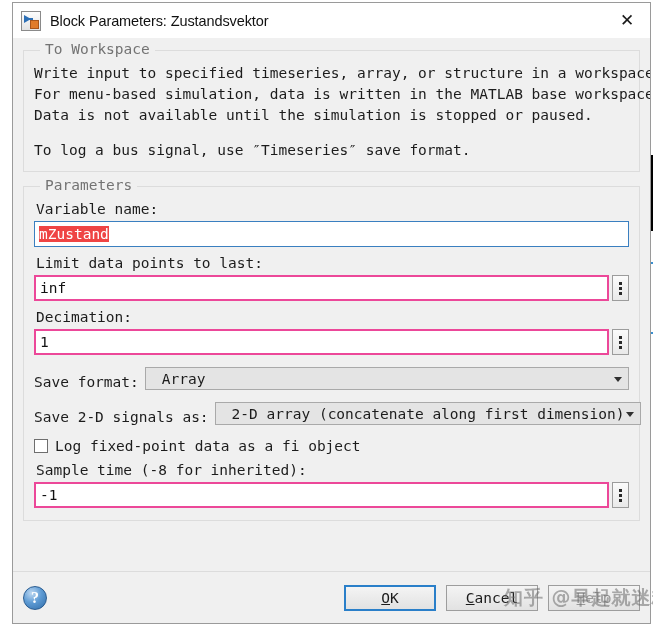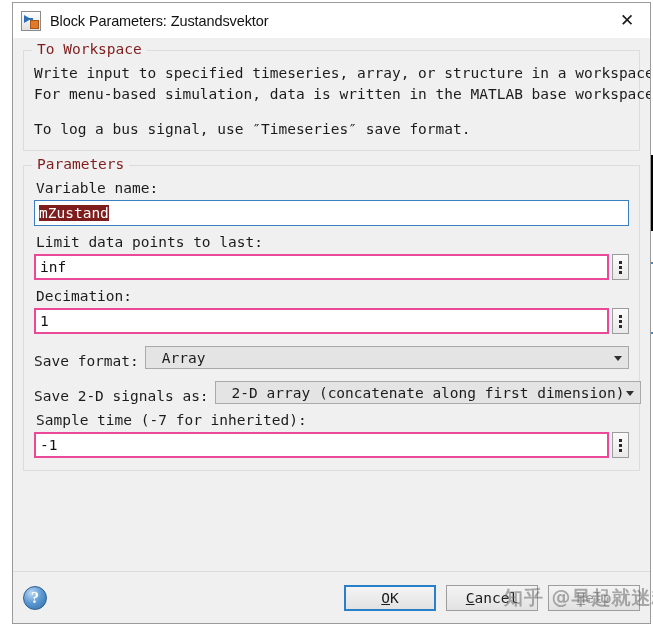--- a/index.html
+++ b/index.html
@@ -99,25 +99,25 @@
   .group {
     position: relative;
     border: 1px solid #dcdcdc;
     border-radius: 0;
     margin-top: 12px;
     padding: 12px 10px 10px 10px;
     box-sizing: border-box;
   }
   .group > .group-title {
     position: absolute;
-    top: -10px; left: 8px;
+    top: -10px; left: 16px;
     background: #f0f0f0;
     padding: 0 5px;
     font-size: 14.5px;
-    color: #7f1d1d;
+    color: #737373;
     white-space: nowrap;
   }
 
   
   .desc-line {
     font-size: 14.5px;
     color: #1c1c1c;
     line-height: 21px;
     white-space: pre;
   }
@@ -145,21 +145,21 @@
     color: #111111;
     padding: 0 4px;
     display: flex; align-items: center;
     white-space: pre;
     outline: none;
   }
   .text-input.focused {
     border: 1px solid #3a7fc0;
   }
   .text-input .sel {
-    background: #7f1d1d;
+    background: #ef4444;
     color: #ffffff;
   }
   .spinner {
     width: 17px; height: 26px;
     margin-left: 3px;
     background: linear-gradient(#fbfbfb, #e9e9e9);
     border: 1px solid #9c9c9c;
     box-sizing: border-box;
     display: flex; flex-direction: column;
     align-items: center; justify-content: center;
@@ -286,20 +286,21 @@
     <div id="titlebar-spacer"></div>
     <div id="close-button">✕</div>
   </div>
 
   <div id="dialog-body">
 
     <div class="group">
       <div class="group-title">To Workspace</div>
       <div class="desc-line">Write input to specified timeseries, array, or structure in a workspace.</div>
       <div class="desc-line">For menu-based simulation, data is written in the MATLAB base workspace.</div>
+      <div class="desc-line">Data is not available until the simulation is stopped or paused.</div>
       <div class="desc-gap"></div>
       <div class="desc-line">To log a bus signal, use ″Timeseries″ save format.</div>
     </div>
 
     <div class="group" style="margin-top:14px;">
       <div class="group-title">Parameters</div>
 
       <div class="field-label first">Variable name:</div>
       <div class="input-row">
         <div class="text-input focused"><span class="sel">mZustand</span></div>
@@ -334,22 +335,26 @@
       </div>
 
       <div class="dd-row">
         <div class="dd-label">Save 2-D signals as:</div>
         <div class="dropdown">
           <span>2-D array (concatenate along first dimension)</span>
           <span class="dd-caret"></span>
         </div>
       </div>
 
-
-      <div class="field-label">Sample time (-7 for inherited):</div>
+      <div class="cb-row">
+        <span class="checkbox"></span>
+        <span class="cb-label">Log fixed-point data as a fi object</span>
+      </div>
+
+      <div class="field-label">Sample time (-8 for inherited):</div>
       <div class="input-row">
         <div class="text-input">-1</div>
         <div class="spinner">
             <i></i>
             <i></i>
             <i></i>
           </div>
       </div>
 
     </div>

